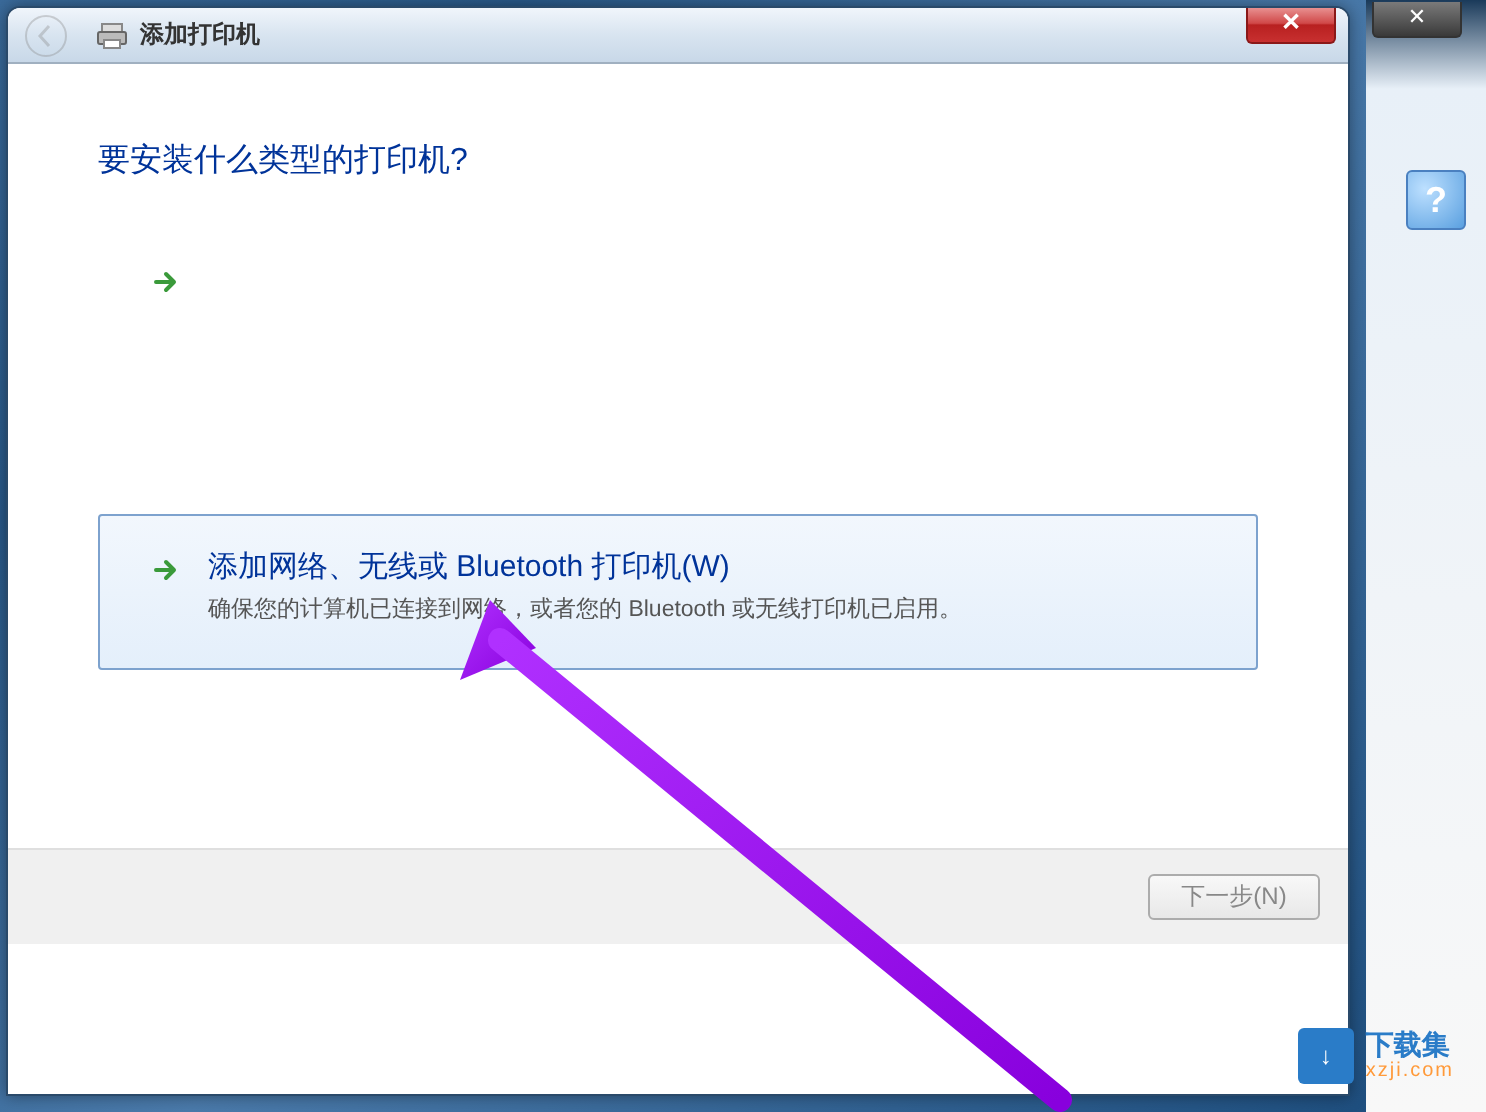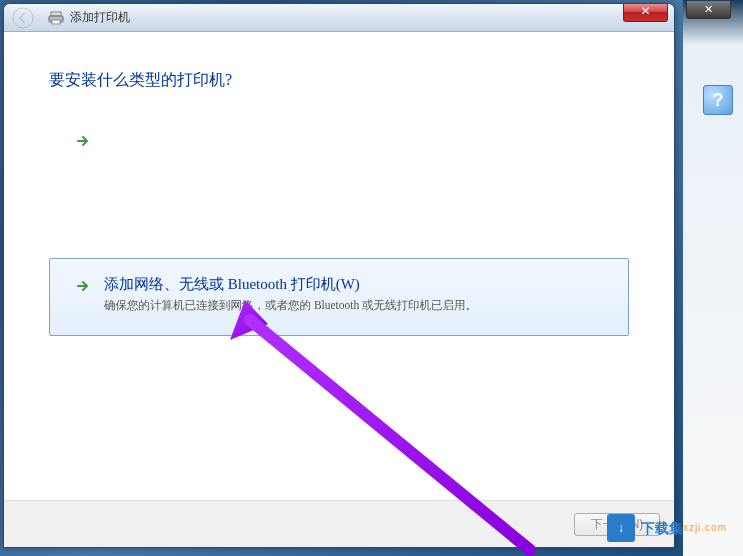--- a/index.html
+++ b/index.html
@@ -54,20 +54,21 @@
     overflow: hidden;
   }
   .titlebar {
     height: 28px;
     background: linear-gradient(180deg, #f0f5fb 0%, #d8e4f0 50%, #c8d8e8 100%);
     border-bottom: 1px solid #a0b0c0;
     display: flex;
     align-items: center;
     padding: 0 2px;
     position: relative;
+    font-weight: bold;
   }
   .back-btn {
     width: 26px; height: 24px;
     margin-left: 4px;
     display: flex; align-items: center; justify-content: center;
   }
   .back-btn svg { opacity: 0.35; }
   .printer-icon {
     margin-left: 12px;
     width: 16px; height: 16px;
@@ -87,22 +88,21 @@
     border-top: none;
     border-radius: 0 0 3px 3px;
     color: #fff;
     text-align: center;
     font-size: 12px;
     line-height: 15px;
     font-family: Arial;
   }
   .content {
     padding: 38px 45px 10px 45px;
-    height: 468px;
-    font-family: Liberation Serif, serif;
+    height: 392px;
   }
   .heading {
     color: #003399;
     font-size: 16px;
     font-weight: normal;
     margin-bottom: 26px;
   }
   .option {
     border: 1px solid transparent;
     padding: 12px 14px 14px 14px;
@@ -168,21 +168,21 @@
     display: flex; align-items: center; gap: 6px;
     z-index: 60;
   }
   .wm-logo {
     width: 28px; height: 28px;
     background: #2a7cc8;
     border-radius: 3px;
     display: flex; align-items: center; justify-content: center;
     color: #fff; font-weight: bold;
   }
-  .wm-text { display: flex; flex-direction: row; line-height: 1; }
+  .wm-text { display: flex; flex-direction: column; line-height: 1; }
   .wm-text .t1 { color: #2a7cc8; font-size: 14px; font-weight: bold; }
   .wm-text .t2 { color: #ff9a3a; font-size: 10px; margin-top: 2px; letter-spacing: 1px; }
 </style>
 </head>
 <body>
 
 <div class="bg-window">
   <div class="bg-close">✕</div>
   <div class="bg-help">?</div>
 </div>

